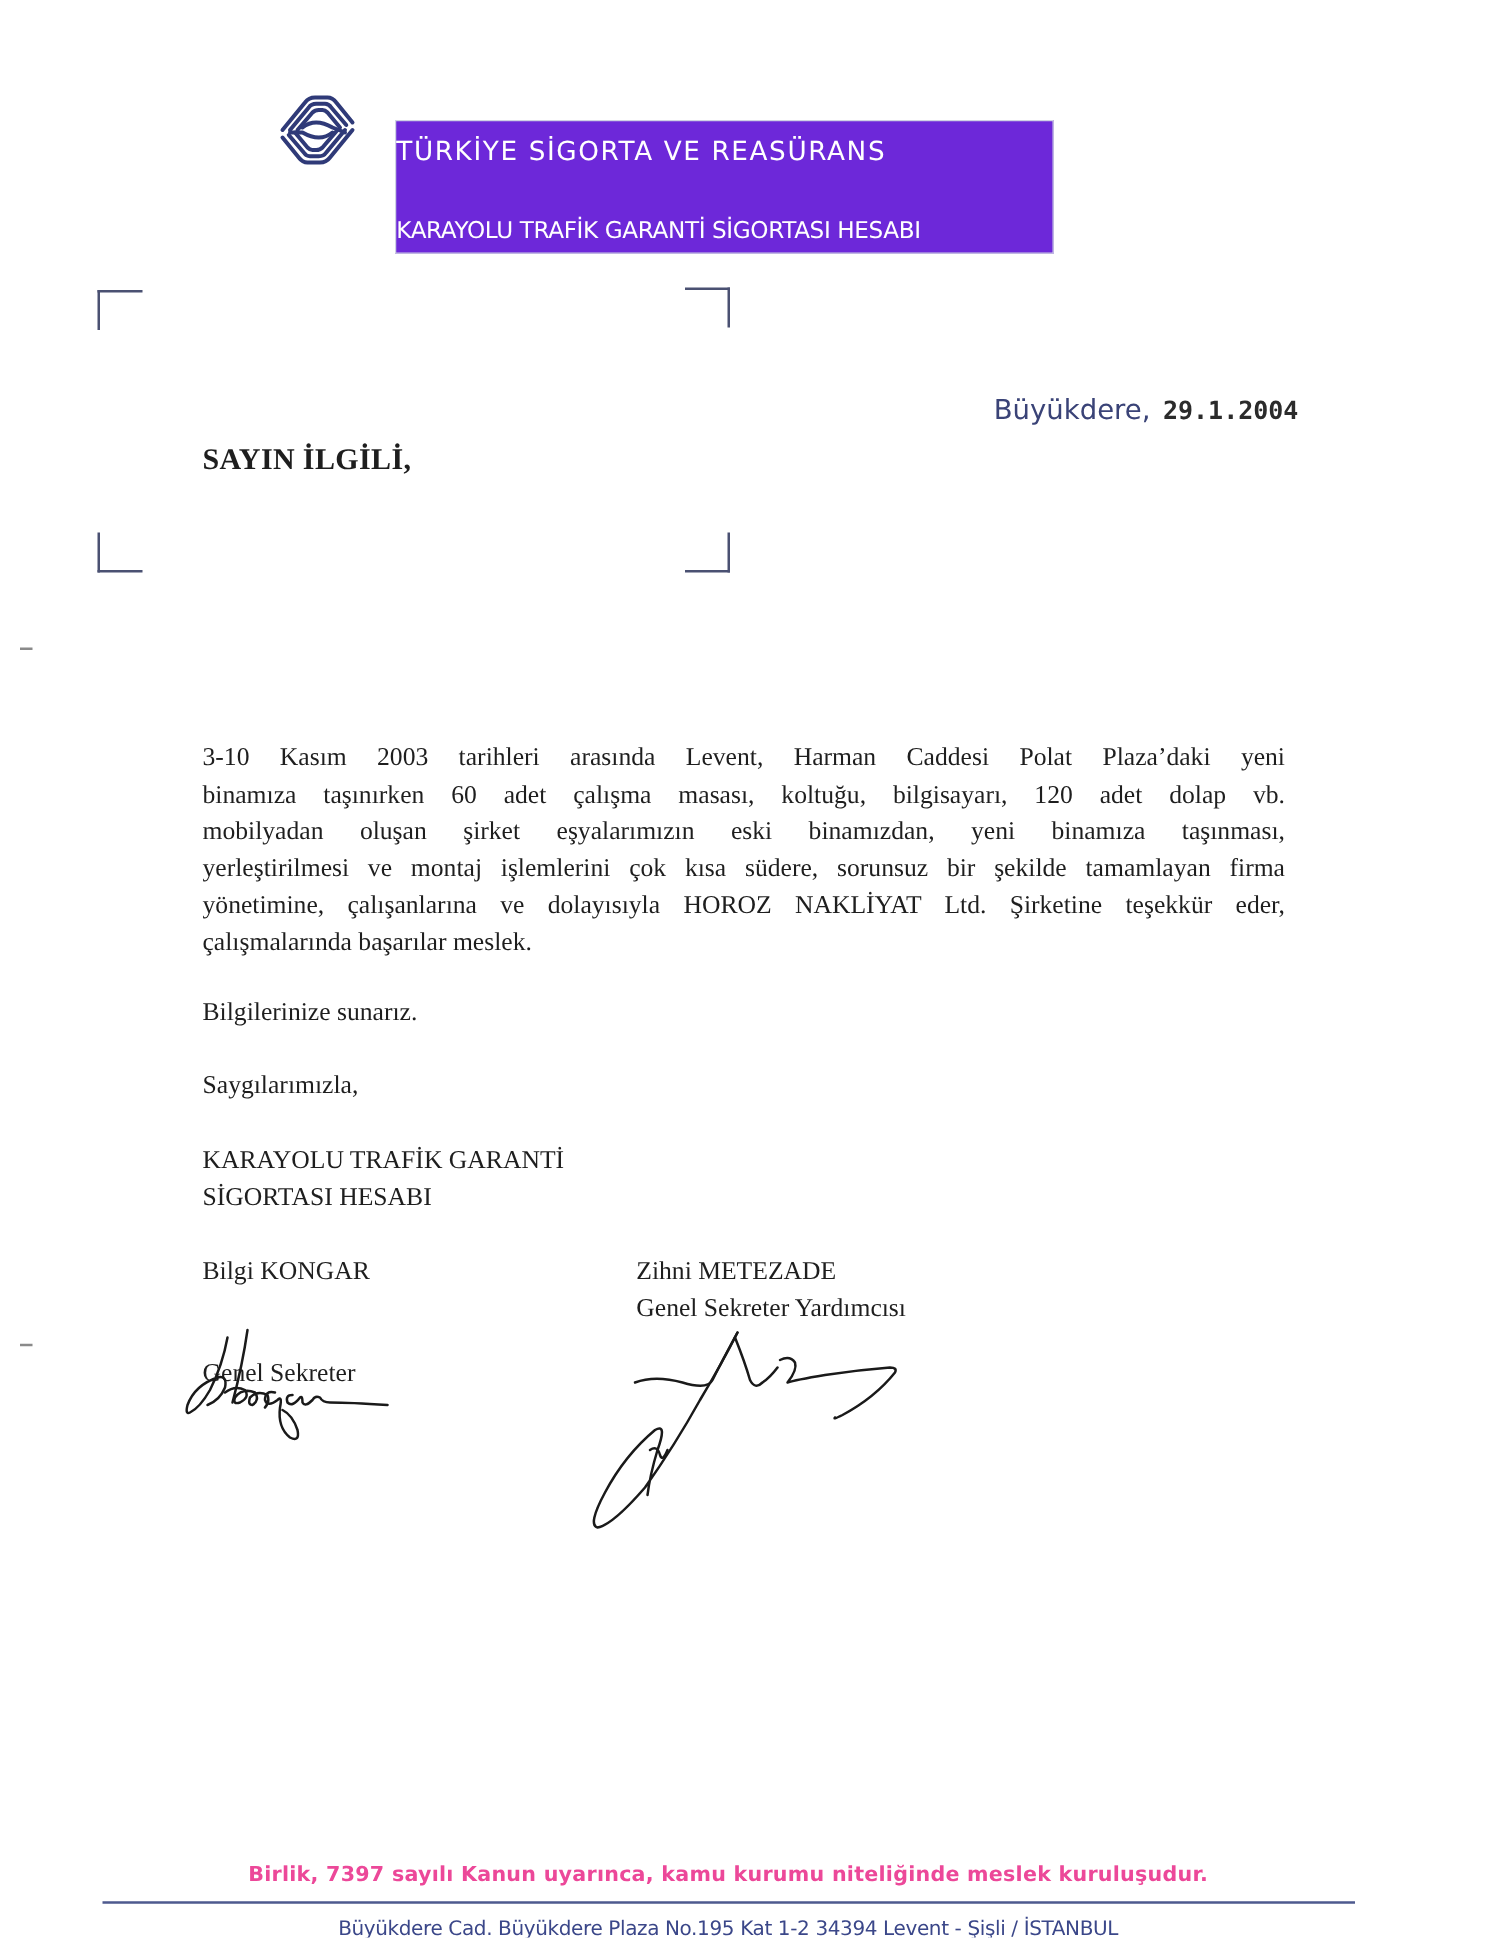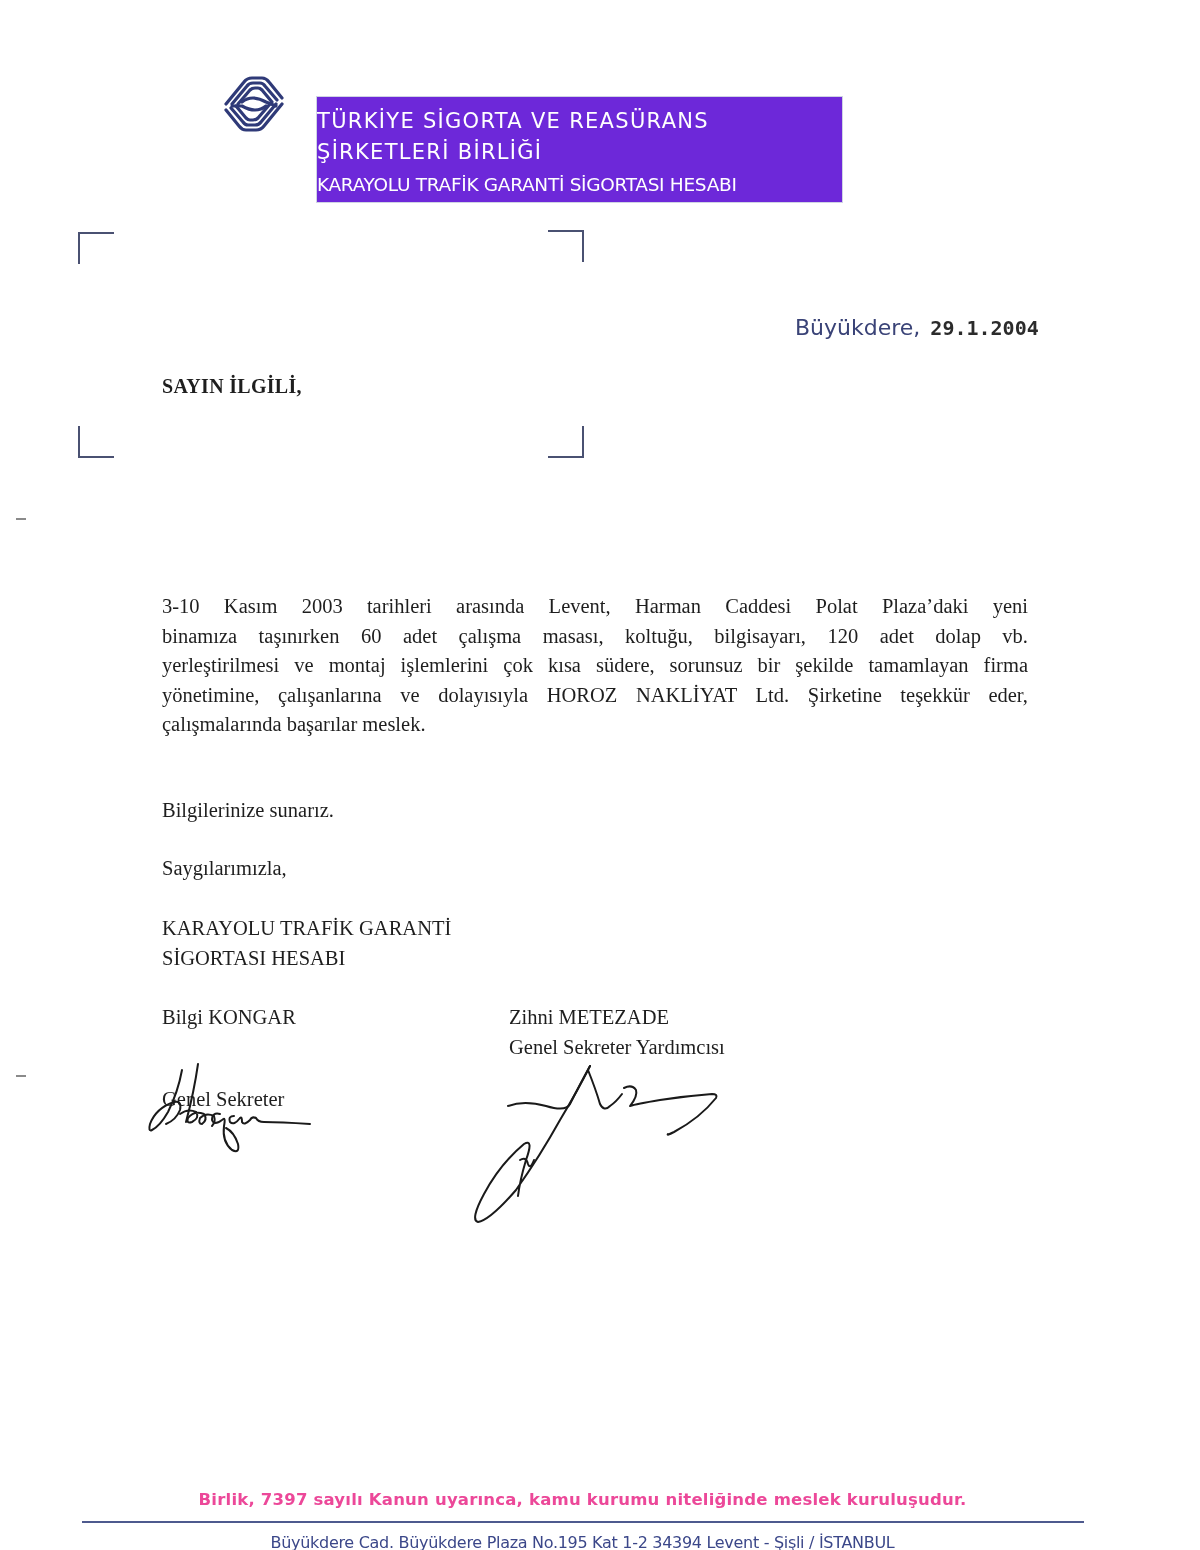--- a/index.html
+++ b/index.html
@@ -73,23 +73,22 @@
       font-family: "DejaVu Sans Mono", monospace;
       font-weight: bold;
       font-size: 20px;
       color: #2b2b2b;
       margin-left: 10px;
     }
 
     .salutation {
       left: 162px; top: 355px;
       font-weight: bold;
-      font-size: 20px;
+      font-size: 24px;
       letter-spacing: 0.3px;
-      margin-top: 20px;
     }
 
     .body-text {
       left: 162px; top: 592px; width: 866px;
       font-size: 20.5px;
       line-height: 29.5px;
       text-align: justify;
     }
     .body-text .para-line {
       display: block;
@@ -153,41 +152,41 @@
     <path d="M10 34 L20 34 Q34 42 44 34"></path>
 
     <path d="M60 32 L42 54 Q39 58 34 58 L24 58 Q20 58 17 54 L4 38"></path>
     <path d="M54 32 L39 50 Q37 53 33 53 L26 53 Q23 53 21 50 L9 36"></path>
     <path d="M48 32 L36 46 Q34 48 31 48 L28 48 Q26 48 24 46 L14 34"></path>
   </svg>
 </div>
 
 <div class="abs banner">
   <div class="l1">TÜRKİYE SİGORTA VE REASÜRANS</div>
-  <div class="l2">ŞİRKETLERİ BİRLİĞİ</div>
   <div class="l3">KARAYOLU TRAFİK GARANTİ SİGORTASI HESABI</div>
 </div>
 
 <div class="abs corner c-tl"></div>
 <div class="abs corner c-tr"></div>
 <div class="abs corner c-bl"></div>
 <div class="abs corner c-br"></div>
 
 <div class="abs fold-mark" style="left:16px; top:518px;"></div>
 <div class="abs fold-mark" style="left:16px; top:1075px;"></div>
 
 <div class="abs date-line">
   <span class="date-city">Büyükdere,</span><span class="date-value">29.1.2004</span>
 </div>
 
 <div class="abs salutation">SAYIN İLGİLİ,</div>
 
 <div class="abs body-text">
   <span class="para-line">3-10 Kasım 2003 tarihleri arasında Levent, Harman Caddesi Polat Plaza’daki yeni</span>
   <span class="para-line">binamıza taşınırken 60 adet çalışma masası, koltuğu, bilgisayarı, 120 adet dolap vb.</span>
+  <span class="para-line">mobilyadan oluşan şirket eşyalarımızın eski binamızdan, yeni binamıza taşınması,</span>
   <span class="para-line">yerleştirilmesi ve montaj işlemlerini çok kısa südere, sorunsuz bir şekilde tamamlayan firma</span>
   <span class="para-line">yönetimine, çalışanlarına ve dolayısıyla HOROZ NAKLİYAT Ltd. Şirketine teşekkür eder,</span>
   <span class="para-line last">çalışmalarında başarılar meslek.</span>
 </div>
 
 <div class="abs closing-1">Bilgilerinize sunarız.</div>
 <div class="abs closing-2">Saygılarımızla,</div>
 
 <div class="abs org-1">KARAYOLU TRAFİK GARANTİ</div>
 <div class="abs org-2">SİGORTASI HESABI</div>

